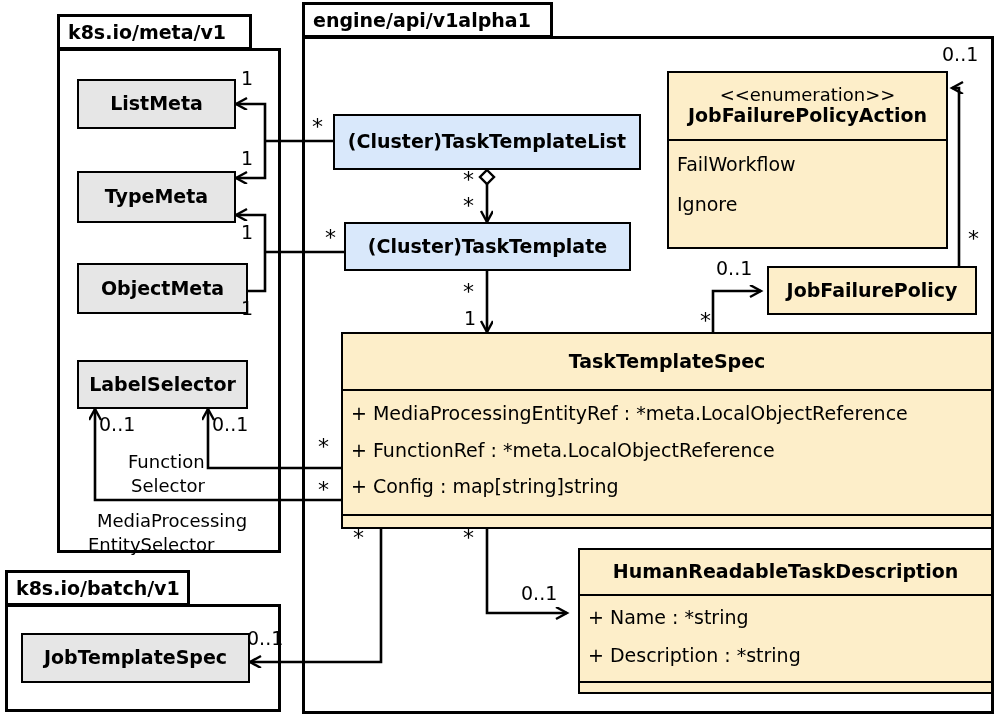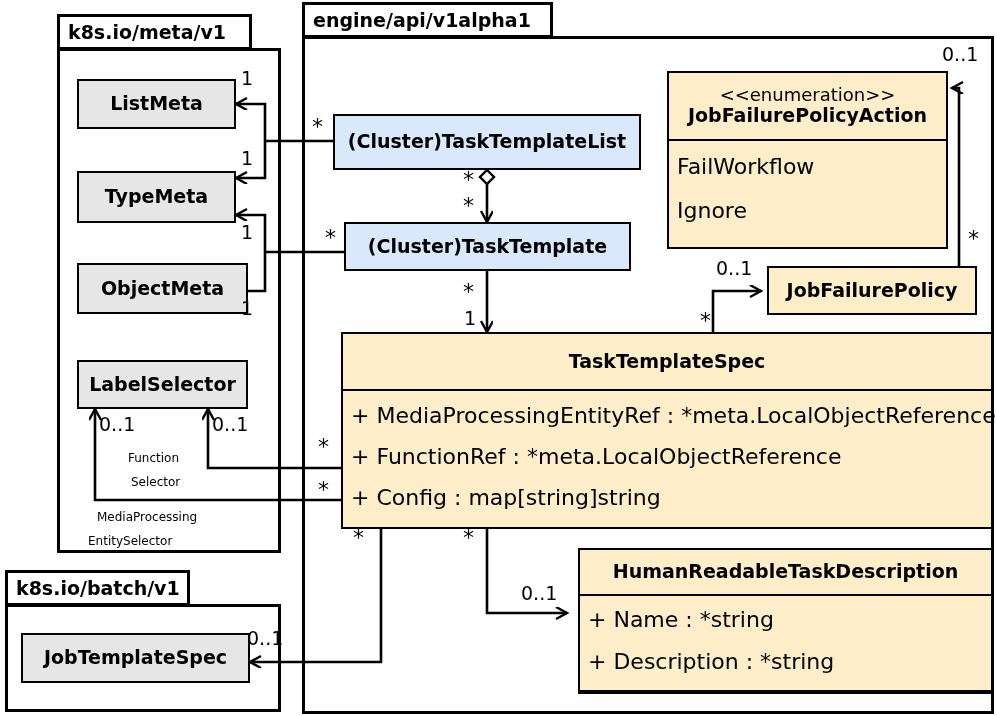--- a/index.html
+++ b/index.html
@@ -89,21 +89,21 @@
   }
   .sep {
     height: 0;
     border-top: 2px solid #000;
   }
   .attrs {
     box-sizing: border-box;
     padding: 4px 0 4px 0;
   }
   .attr {
-    font-size: 22px;
+    font-size: 19px;
     color: #000;
     white-space: nowrap;
     padding: 2px 8px;
     line-height: 1.45;
   }
   .footer-strip {
     box-sizing: border-box;
     border-top: 2px solid #000;
     height: 8px;
   }
@@ -112,21 +112,21 @@
   .lbl {
     position: absolute;
     font-size: 19px;
     color: #000;
     white-space: nowrap;
     z-index: 5;
     line-height: 1.1;
   }
   .lbl.role {
     text-align: left;
-    font-size: 12px;
+    font-size: 18px;
   }
   .lbl.star {
     font-size: 22px;
     line-height: 1;
   }
 </style>
 </head>
 <body>
 
 <div id="canvas">

